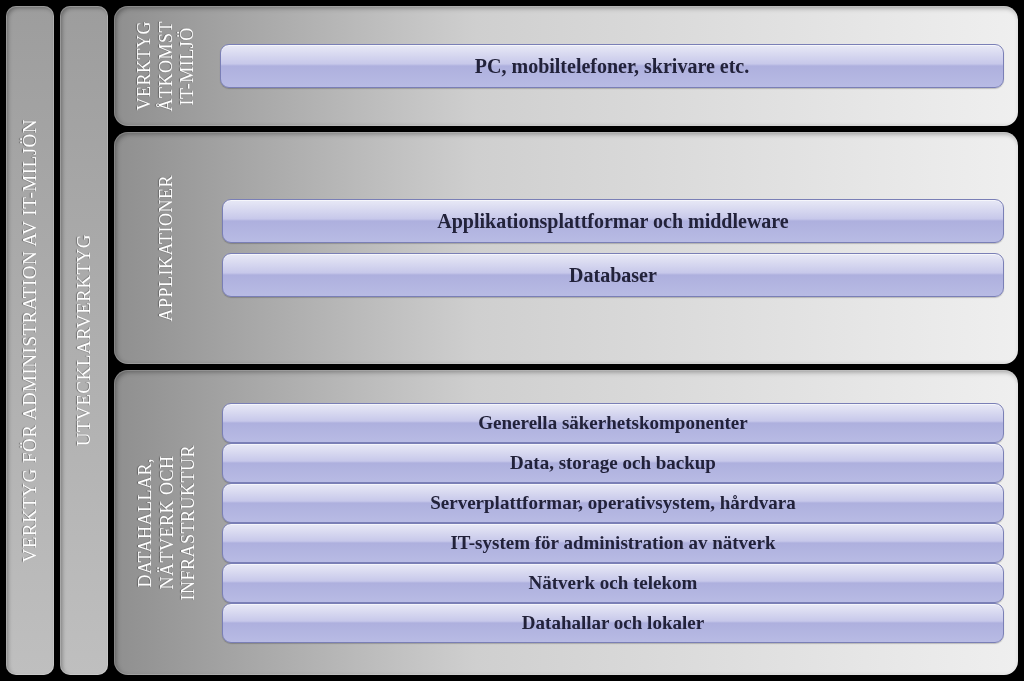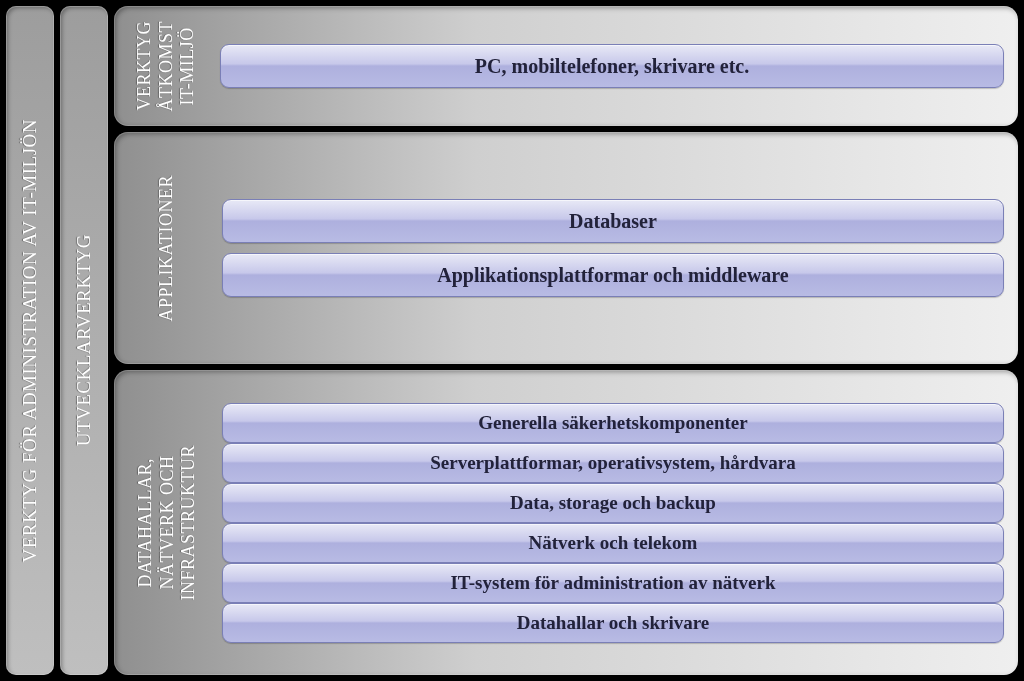--- a/index.html
+++ b/index.html
@@ -133,48 +133,48 @@
         </div>
       </div>
     </div>
 
     <div class="panel p2">
       <div class="plabel">
         <span class="vtextp">APPLIKATIONER</span>
       </div>
       <div class="content">
         <div class="pill">
-          <span>Databaser</span>
+          <span>Applikationsplattformar och middleware</span>
         </div>
         <div class="pill">
-          <span>Applikationsplattformar och middleware</span>
+          <span>Databaser</span>
         </div>
       </div>
     </div>
 
     <div class="panel p3">
       <div class="plabel">
         <span class="vtextp">DATAHALLAR,<br>NÄTVERK OCH<br>INFRASTRUKTUR</span>
       </div>
       <div class="content">
         <div class="pill">
           <span>Generella säkerhetskomponenter</span>
         </div>
         <div class="pill">
+          <span>Data, storage och backup</span>
+        </div>
+        <div class="pill">
           <span>Serverplattformar, operativsystem, hårdvara</span>
         </div>
         <div class="pill">
-          <span>Data, storage och backup</span>
+          <span>IT-system för administration av nätverk</span>
         </div>
         <div class="pill">
           <span>Nätverk och telekom</span>
         </div>
         <div class="pill">
-          <span>IT-system för administration av nätverk</span>
-        </div>
-        <div class="pill">
-          <span>Datahallar och skrivare</span>
+          <span>Datahallar och lokaler</span>
         </div>
       </div>
     </div>
 
   </div>
 </div>
 
 </body></html>

